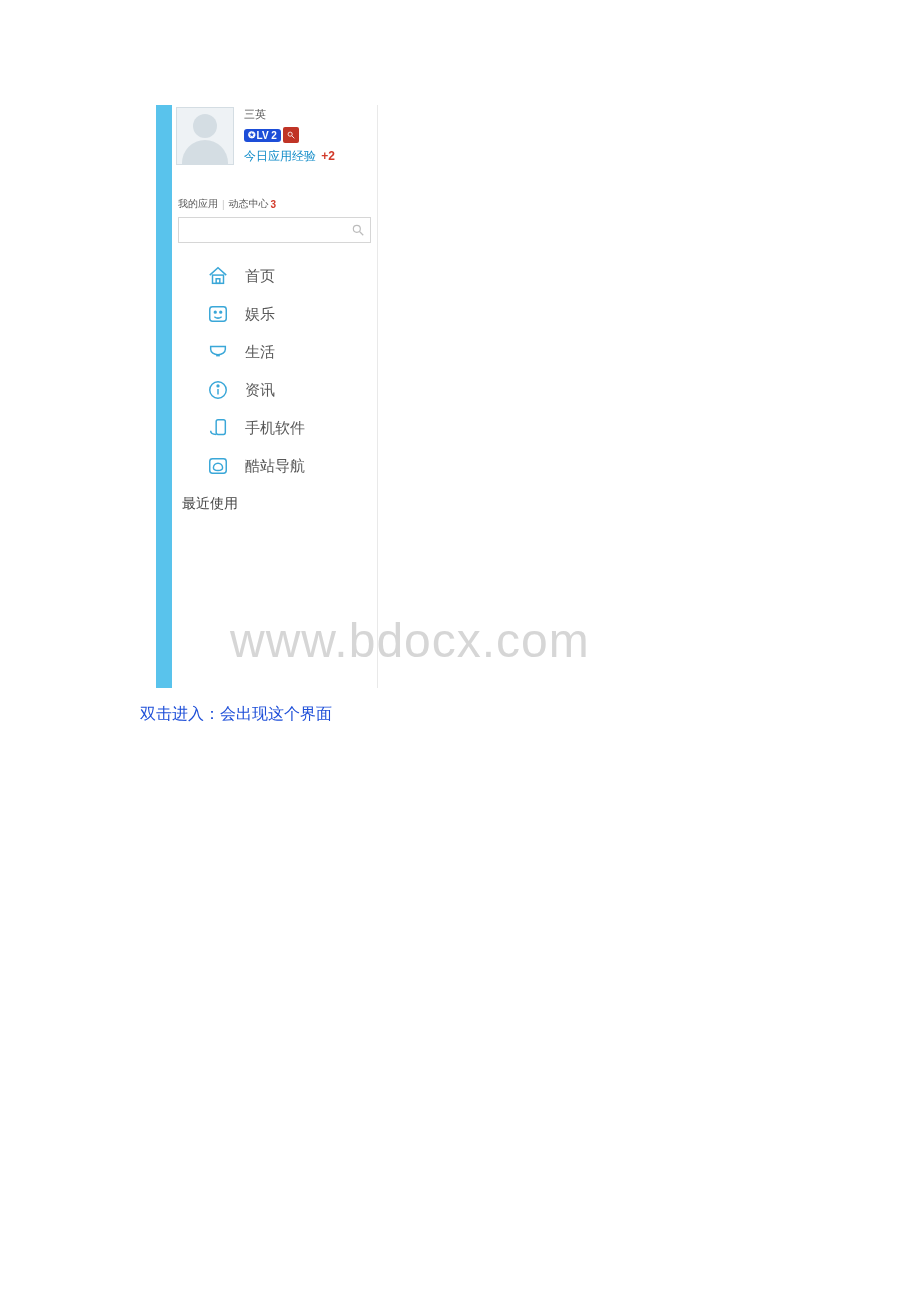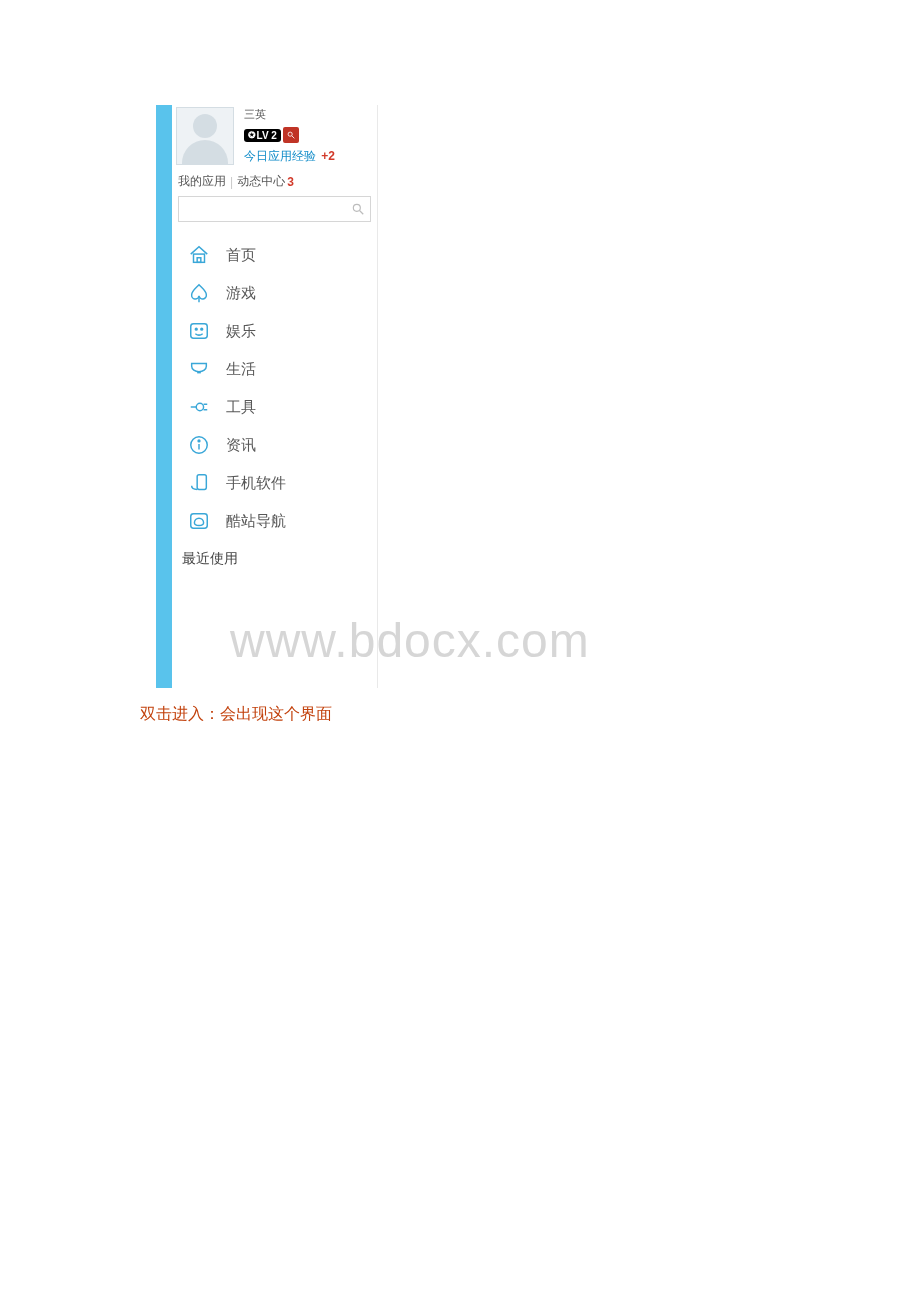--- a/index.html
+++ b/index.html
@@ -60,38 +60,38 @@
   .userinfo {
     padding-left: 10px;
     display: flex;
     flex-direction: column;
     justify-content: space-between;
     font-size: 12px;
   }
   .nick { font-size: 11px; color: #555; }
   .badgerow { display: flex; gap: 2px; align-items: center; }
   .lvbadge {
-    background: #000000; color: #fff;
+    background: #1d4ed8; color: #fff;
     font-size: 10px; font-weight: bold;
     padding: 1px 4px; border-radius: 3px;
     display: flex; align-items: center;
   }
   .lvbadge::before { content: "✪"; margin-right: 1px; font-size: 9px; }
   .redbadge {
     width: 16px; height: 16px;
     background: #c03426; border-radius: 2px;
     display: flex; align-items: center; justify-content: center;
   }
   .redbadge svg { width: 10px; height: 10px; }
   .xprow { color: #0f8bc8; font-size: 12px; }
   .xpnum { color: #d23a2a; font-weight: bold; margin-left: 2px; }
   .tabsrow {
     padding: 6px 6px 4px 6px;
-    font-size: 12px; color: #555;
-    display: flex; align-items: center;
+    font-size: 10px; color: #555;
+    display: flex; align-items: center; margin-top: 24px;
   }
   .tabsrow .sep { color: #c9c9c9; padding: 0 4px; }
   .tabsrow .cnt { color: #d23a2a; font-weight: bold; margin-left: 2px; }
   .searchrow { padding: 2px 6px 6px 6px; }
   .searchbox {
     display: flex; align-items: center;
     border: 1px solid #d6d6d6;
     height: 26px;
     background: #fff;
   }
@@ -104,20 +104,21 @@
     width: 24px; display: flex; align-items: center; justify-content: center;
     color: #bcbcbc;
   }
   .nav { padding: 8px 0 0 0; }
   .navitem {
     display: flex; align-items: center;
     height: 38px;
     padding-left: 14px;
     font-size: 15px; color: #585858;
     cursor: pointer;
+    margin-left: 19px;
   }
   .navitem .ico {
     width: 26px; height: 26px;
     margin-right: 14px;
     display: flex; align-items: center; justify-content: center;
     color: #3aa7d8;
   }
   .navitem .ico svg { width: 22px; height: 22px; stroke: #3aa7d8; fill: none; stroke-width: 1.6; }
   .section {
     padding: 10px 0 6px 10px;
@@ -129,21 +130,21 @@
     font-size: 48px;
     color: rgba(180,180,180,0.55);
     letter-spacing: 1px;
     pointer-events: none;
     white-space: nowrap;
     margin-top: 13px;
   }
   .caption {
     position: absolute;
     left: 140px; top: 704px;
-    font-size: 16px; color: #c2410c;
+    font-size: 16px; color: #1d4ed8;
   }
 </style>
 </head>
 <body>
 
 <div class="panel-wrap">
   <div class="bluebar"></div>
   <div class="right">
 
     <div class="userrow">
@@ -191,29 +192,20 @@
         <span class="ico">
           <svg viewBox="0 0 24 24">
               <path d="M3 11 L12 3 L21 11"></path>
               <rect x="6" y="11" width="12" height="9"></rect>
               <rect x="10" y="15" width="4" height="5"></rect>
             </svg>
         </span>
         <span>首页</span>
       </div>
 
-      <div class="navitem">
-        <span class="ico">
-          <svg viewBox="0 0 24 24">
-              <path d="M12 3 C7 8 4 10 4 14 a4 4 0 0 0 8 1 a4 4 0 0 0 8 -1 c0 -4 -3 -6 -8 -11 Z"></path>
-              <line x1="12" y1="17" x2="12" y2="22"></line>
-            </svg>
-        </span>
-        <span>游戏</span>
-      </div>
 
       <div class="navitem">
         <span class="ico">
           <svg viewBox="0 0 24 24">
               <rect x="3" y="4" width="18" height="16" rx="3"></rect>
               <circle cx="9" cy="10" r="1" fill="#3aa7d8"></circle>
               <circle cx="15" cy="10" r="1" fill="#3aa7d8"></circle>
               <path d="M8 15 q4 3 8 0"></path>
             </svg>
         </span>
@@ -223,31 +215,20 @@
       <div class="navitem">
         <span class="ico">
           <svg viewBox="0 0 24 24">
               <path d="M4 6 h16 v3 a8 6 0 0 1 -16 0 Z"></path>
               <line x1="10" y1="16" x2="14" y2="16"></line>
             </svg>
         </span>
         <span>生活</span>
       </div>
 
-      <div class="navitem">
-        <span class="ico">
-          <svg viewBox="0 0 24 24">
-              <path d="M3 12 h6"></path>
-              <circle cx="13" cy="12" r="4"></circle>
-              <line x1="17" y1="9" x2="21" y2="9"></line>
-              <line x1="17" y1="15" x2="21" y2="15"></line>
-            </svg>
-        </span>
-        <span>工具</span>
-      </div>
 
       <div class="navitem">
         <span class="ico">
           <svg viewBox="0 0 24 24">
               <circle cx="12" cy="12" r="9"></circle>
               <line x1="12" y1="11" x2="12" y2="17"></line>
               <circle cx="12" cy="7.5" r="1" fill="#3aa7d8"></circle>
             </svg>
         </span>
         <span>资讯</span>

